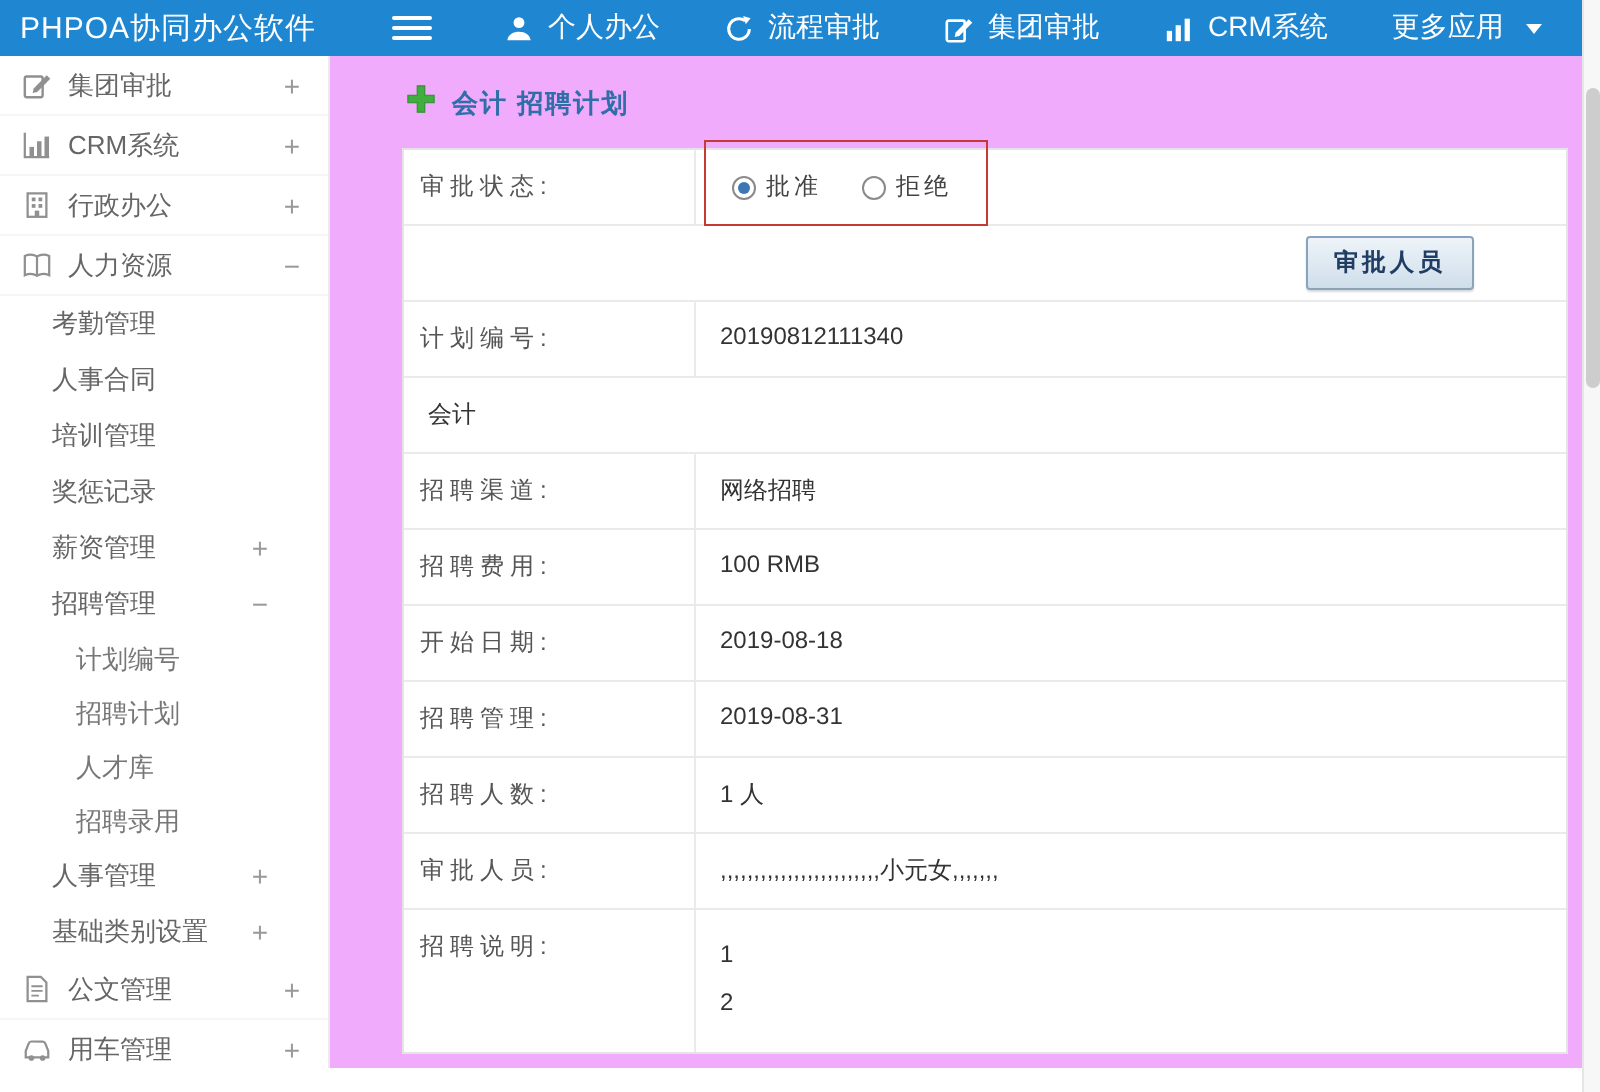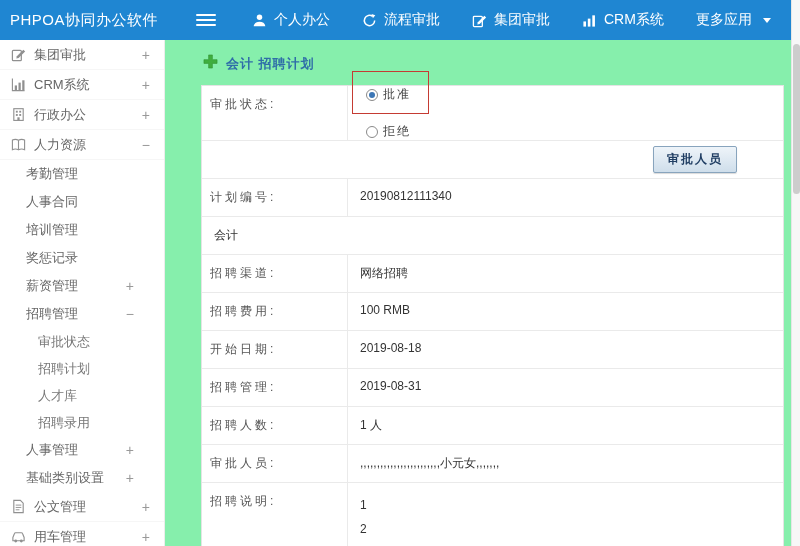--- a/index.html
+++ b/index.html
@@ -1,20 +1,20 @@
 <!DOCTYPE html>
 <html><head>
 <meta charset="utf-8">
 <style>
   * { margin:0; padding:0; box-sizing:border-box; }
   html,body { width:800px; height:546px; overflow:hidden; }
   body { font-family:"Liberation Sans","DejaVu Sans",sans-serif; background:#fff; position:relative; }
 
   
-  .topbar { height:40px; background:#1f86d2; display:flex; align-items:center; color:#fff; padding-right:18px; }
+  .topbar { height:28px; background:#1f86d2; display:flex; align-items:center; color:#fff; padding-right:18px; }
   .brand { width:196px; padding-left:10px; font-size:15px; letter-spacing:.5px; white-space:nowrap; }
   .hamburger { width:20px; display:flex; flex-direction:column; gap:3px; cursor:pointer; margin-right:4px; }
   .hamburger span { display:block; height:2px; background:#fff; border-radius:1px; }
   .topnav { display:flex; align-items:center; }
   .topnav-item { display:flex; align-items:center; gap:7px; margin-left:32px; font-size:14px; color:#fff; cursor:pointer; text-decoration:none; white-space:nowrap; }
   .topnav-item svg { display:block; }
   .caret { width:0; height:0; border-left:4px solid transparent; border-right:4px solid transparent; border-top:5px solid #fff; margin-left:4px; }
 
   
   .layout { display:flex; height:506px; }
@@ -23,36 +23,36 @@
   .sidebar { width:165px; background:#fff; border-right:1px solid #ececec; font-size:13px; color:#666; overflow:hidden; flex:none; }
   .side-item { display:flex; align-items:center; height:30px; padding:0 14px 0 10px; cursor:pointer; white-space:nowrap; }
   .side-item.l0 { border-bottom:1px solid #f6f6f6; }
   .side-item .sicon { width:16px; height:16px; margin-right:8px; display:inline-flex; align-items:center; justify-content:center; flex:none; }
   .side-item .slabel { flex:1; overflow:hidden; }
   .side-item .expander { color:#999; font-size:14px; line-height:1; }
   .side-item.l1 { height:28px; padding-left:26px; padding-right:30px; }
   .side-item.l2 { height:27px; padding-left:38px; color:#777; }
 
   
-  .content { flex:1; background:#86efac; padding:14px 16px 0 36px; overflow:hidden; }
+  .content { flex:1; background:#f0abfc; padding:14px 16px 0 36px; overflow:hidden; }
   .page-header { display:flex; align-items:center; margin:0 0 12px 2px; }
   .page-title { color:#2f6ea8; font-weight:bold; font-size:13px; margin-left:8px; letter-spacing:1px; }
 
   .form-table { background:#fff; border:1px solid #e4e4e4; }
   .frow { display:flex; border-top:1px solid #eaeaea; min-height:34px; }
   .frow:first-child { border-top:none; }
   .flabel { width:146px; padding:10px 8px; font-size:12px; color:#555; letter-spacing:3px; border-right:1px solid #eaeaea; flex:none; }
   .fvalue { flex:1; padding:10px 12px; font-size:12px; color:#333; }
   .fvalue.center { display:flex; align-items:center; padding-top:0; padding-bottom:0; }
   .frow.tall { min-height:72px; }
   .pre { white-space:pre-line; line-height:2; }
   .flink { color:#2e6da4; cursor:pointer; text-decoration:none; }
 
   
-  .radio-group { position:relative; display:inline-flex; align-items:center; gap:20px; margin-left:6px;flex-direction:column; }
+  .radio-group { position:relative; display:inline-flex; align-items:center; gap:20px; margin-left:6px; }
   .annotation-box { position:absolute; left:-14px; top:-15px; right:-18px; height:43px; border:1px solid #c53b33; pointer-events:none; }
   .radio { display:inline-flex; align-items:center; gap:5px; font-size:12px; letter-spacing:2px; color:#444; cursor:pointer; }
   .radio-circle { width:12px; height:12px; border:1px solid #8a8a8a; border-radius:50%; background:#fff; position:relative; flex:none; }
   .radio-circle.checked::after { content:""; position:absolute; left:2px; top:2px; width:6px; height:6px; border-radius:50%; background:#3c76b5; }
 
   
   .frow.button-row { justify-content:flex-end; align-items:center; padding:5px 46px 5px 0; }
   .approve-btn { font-family:inherit; font-size:12px; font-weight:bold; letter-spacing:2px; color:#203e63;
     padding:4px 13px; background:linear-gradient(#eef4f9,#cfdeeb); border:1px solid #88a4bd; border-radius:2px;
     box-shadow:0 1px 1px rgba(0,0,0,.15); cursor:pointer; }
@@ -187,21 +187,21 @@
     <div class="side-item l1">
       <span class="slabel">薪资管理</span>
       <span class="expander">+</span>
     </div>
     <div class="side-item l1">
       <span class="slabel">招聘管理</span>
       <span class="expander">−</span>
     </div>
 
     <div class="side-item l2">
-      <span class="slabel">审批状态</span>
+      <span class="slabel">计划编号</span>
     </div>
     <div class="side-item l2">
       <span class="slabel">招聘计划</span>
     </div>
     <div class="side-item l2">
       <span class="slabel">人才库</span>
     </div>
     <div class="side-item l2">
       <span class="slabel">招聘录用</span>
     </div>

